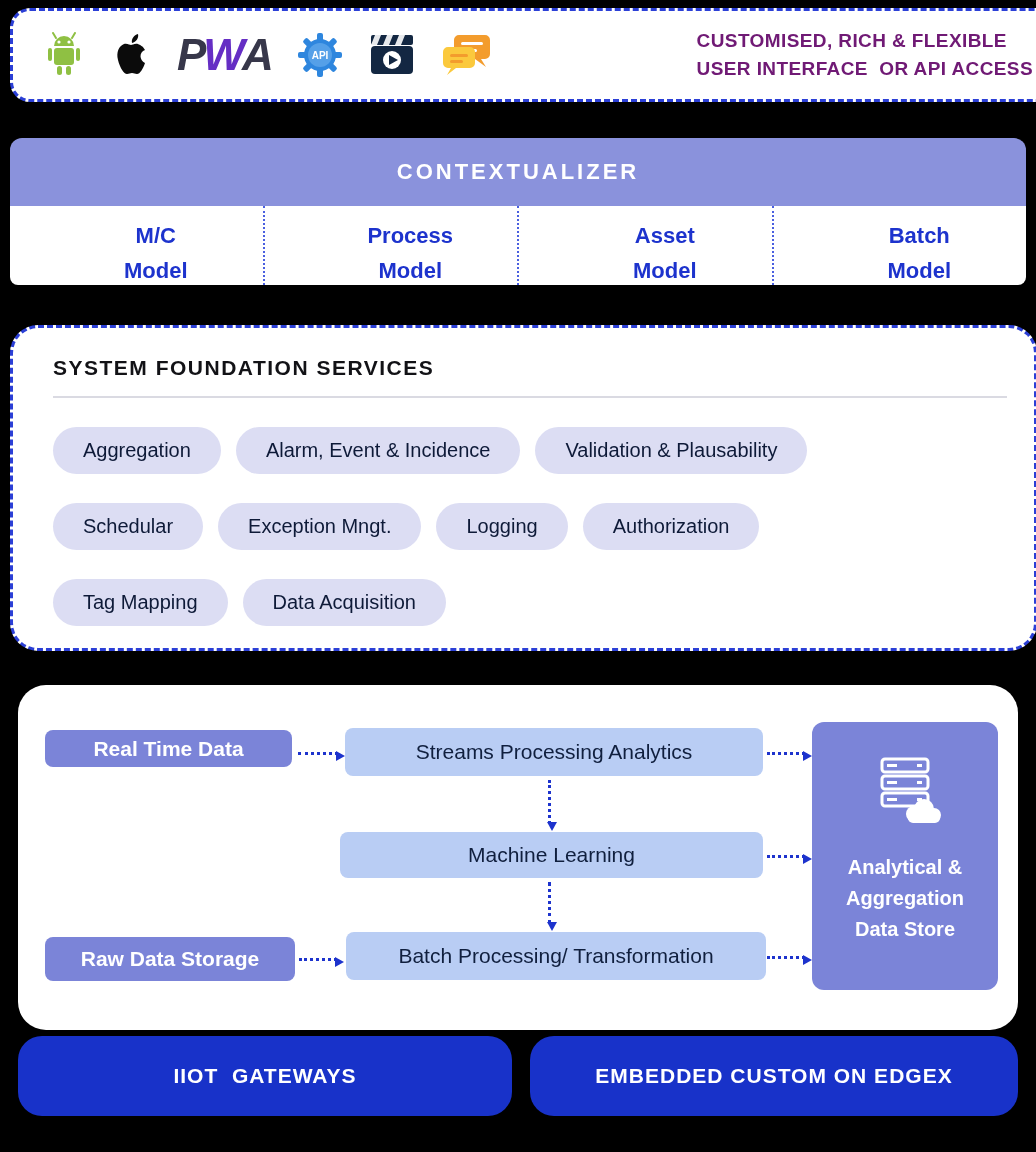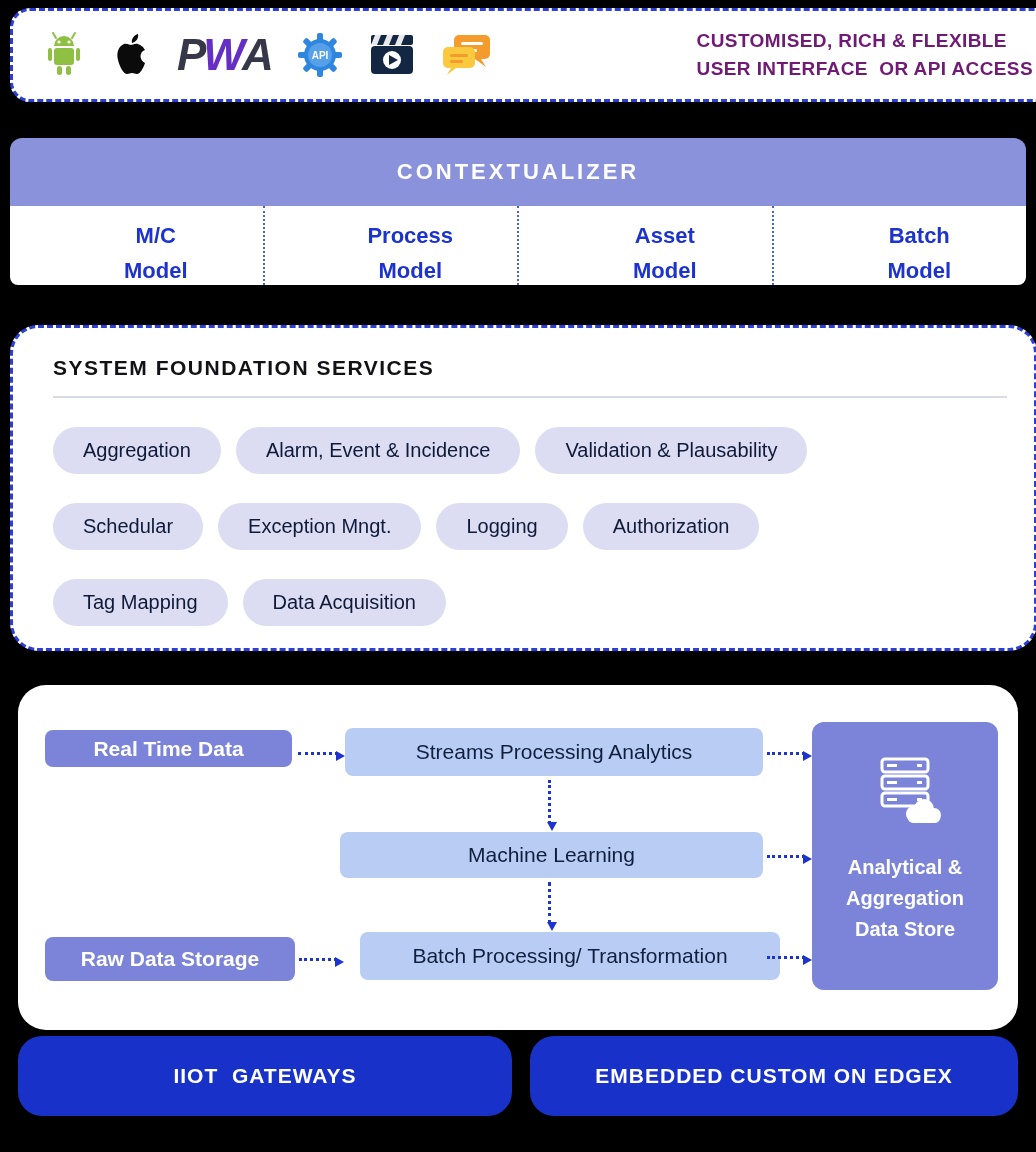--- a/index.html
+++ b/index.html
@@ -208,21 +208,21 @@
   </div>
 
   <div class="pipeline">
 
     <div class="pbox purple" style="left:27px;top:45px;width:247px;height:37px;">Real Time Data</div>
 
     <div class="pbox blue" style="left:327px;top:43px;width:418px;height:48px;">Streams Processing Analytics</div>
 
     <div class="pbox blue" style="left:322px;top:147px;width:423px;height:46px;">Machine Learning</div>
 
-    <div class="pbox blue" style="left:342px;top:247px;width:420px;height:48px;">Batch Processing/ Transformation</div>
+    <div class="pbox blue" style="left:328px;top:247px;width:420px;height:48px;">Batch Processing/ Transformation</div>
 
     <div class="pbox purple" style="left:27px;top:252px;width:250px;height:44px;">Raw Data Storage</div>
 
     <div class="store">
       <span class="icon-wrap">
         <svg width="74" height="70" viewBox="0 0 74 70">
           <g fill="none" stroke="#ffffff" stroke-width="3">
             <rect x="14" y="3" width="46" height="13" rx="3"></rect>
             <rect x="14" y="20" width="46" height="13" rx="3"></rect>
             <rect x="14" y="37" width="46" height="13" rx="3"></rect>

